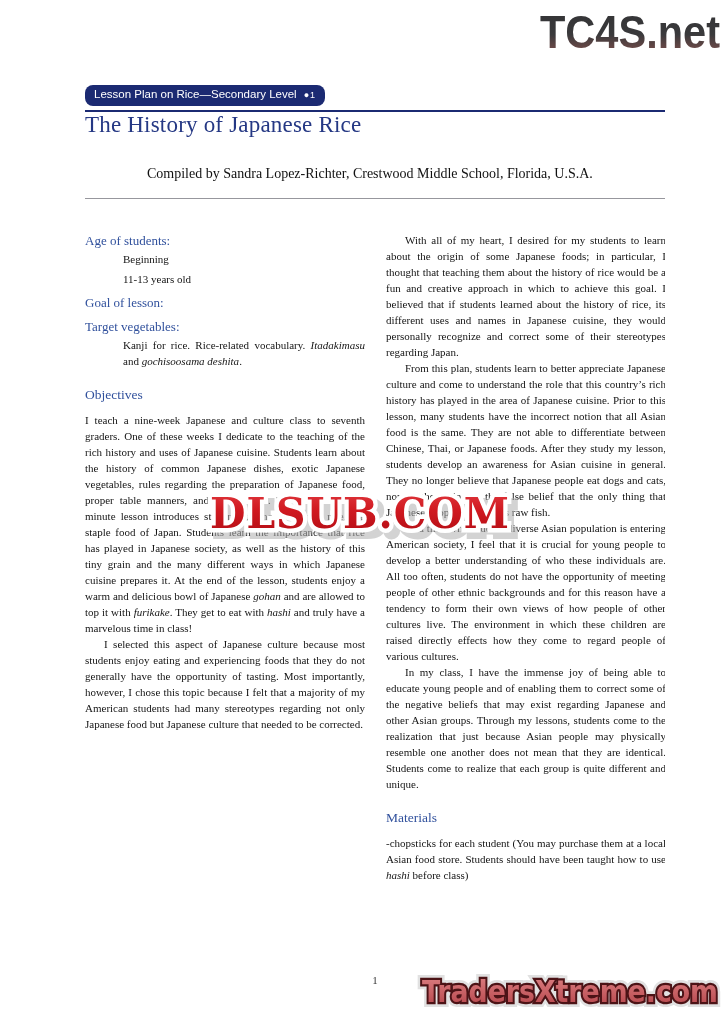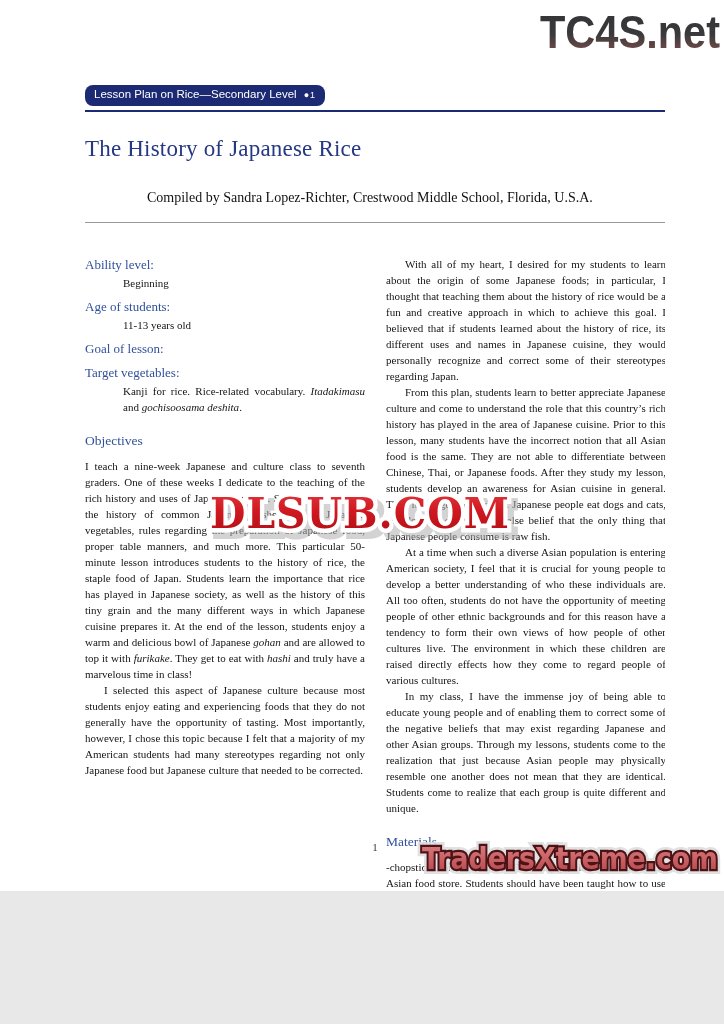--- a/index.html
+++ b/index.html
@@ -1,35 +1,35 @@
 <!DOCTYPE html>
 <html lang="en"><head>
 <meta charset="utf-8">
 <style>
   html,body{margin:0;padding:0;background:#e8e8e8;}
   .page{
-    position:relative;width:724px;height:891px;background:#ffffff;
+    position:relative;width:724px;height:1024px;background:#ffffff;
     overflow:hidden;font-family:"Liberation Serif",serif;color:#141414;
     margin:0 auto;
   }
   .content{position:absolute;left:85px;top:0;width:580px;}
 
   
   .banner-wrap{margin-top:84px;border-bottom:2px solid #1b2a72;padding-bottom:4px;}
   .banner{
     display:inline-block;background:#1b2a72;color:#ffffff;
     font-family:"Liberation Sans",sans-serif;font-size:11.5px;
     padding:3px 9px 4px 9px;line-height:13px;border-radius:8px;
   }
   .banner .marker{font-size:9px;margin-left:7px;letter-spacing:1px;}
 
   
   h1.title{
     font-family:"Liberation Serif",serif;font-weight:normal;
-    color:#253884;font-size:23px;margin:24px 0 0 0;letter-spacing:.2px;
+    color:#253884;font-size:23px;margin:0 0 0 0;letter-spacing:.2px;
   }
   .byline{font-size:14px;margin-top:28px;padding-left:62px;color:#111;}
   .thin-rule{border:none;border-top:1px solid #97979d;margin:16px 0 0 0;}
 
   
   .columns{display:flex;gap:21px;margin-top:33px;height:716px;overflow:hidden;}
   .col{flex:0 0 280px;width:280px;overflow:hidden;}
 
   .blk{margin:0;}
   .term{color:#30509c;font-size:13px;line-height:17px;margin-top:7px;}
@@ -82,23 +82,22 @@
     </div>
 
     <h1 class="title">The History of Japanese Rice</h1>
 
     <div class="byline">Compiled by Sandra Lopez-Richter, Crestwood Middle School, Florida, U.S.A.</div>
 
     <hr class="thin-rule">
 
     <div class="columns">
       <div class="col">
-          <div class="blk term"><span>Ability level:</span></div>
+          <div class="blk term"><span>Age of students:</span></div>
           <div class="blk def"><span>Beginning</span></div>
-          <div class="blk term"><span>Age of students:</span></div>
           <div class="blk def"><span>11-13 years old</span></div>
           <div class="blk term"><span>Goal of lesson:</span></div>
           <div class="blk term"><span>Target vegetables:</span></div>
           <div class="blk def"><span>Kanji for rice. Rice-related vocabulary. </span><em>Itadakimasu</em><span> and </span><em>gochisoosama deshita</em><span>.</span></div>
           <div class="blk heading"><span>Objectives</span></div>
           <div class="blk p"><span>I teach a nine-week Japanese and culture class to seventh graders. One of these weeks I dedicate to the teaching of the rich history and uses of Japanese cuisine.  Students learn about the history of common Japanese dishes, exotic Japanese vegetables, rules regarding the preparation of Japanese food, proper table manners, and much more. This particular 50-minute lesson introduces students to the history of rice, the staple food of Japan. Students learn the importance that rice has played in Japanese society, as well as the history of this tiny grain and the many different ways in which Japanese cuisine prepares it. At the end of the lesson, students enjoy a warm and delicious bowl of Japanese </span><em>gohan</em><span> and are allowed to top it with </span><em>furikake</em><span>. They get to eat with </span><em>hashi</em><span> and truly have a marvelous time in class!</span></div>
           <div class="blk p indent"><span>I selected this aspect of Japanese culture because most students enjoy eating and experiencing foods that they do not generally have the opportunity of tasting. Most importantly, however, I chose this topic because I felt that a majority of my American students had many stereotypes regarding not only Japanese food but Japanese culture that needed to be corrected.</span></div>
         </div>
       <div class="col">
           <div class="blk p indent"><span>With all of my heart, I desired for my students to learn about the origin of some Japanese foods; in particular, I thought that teaching them about the history of rice would be a fun and creative approach in which to achieve this goal. I believed that if students learned about the history of rice, its different uses and names in Japanese cuisine, they would personally recognize and correct some of their stereotypes regarding Japan.</span></div>

